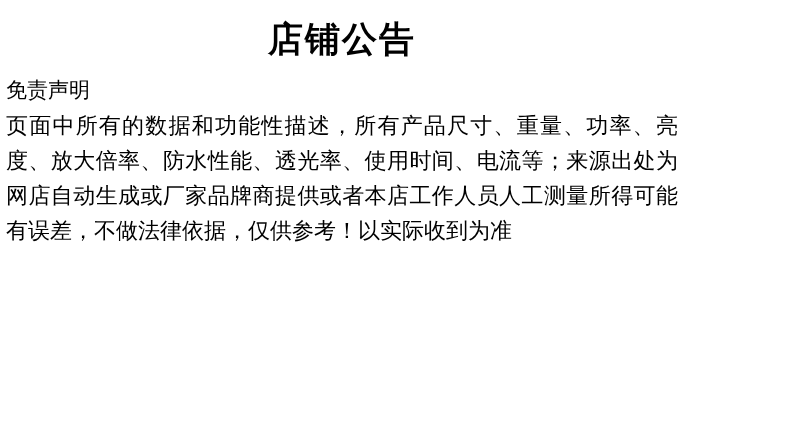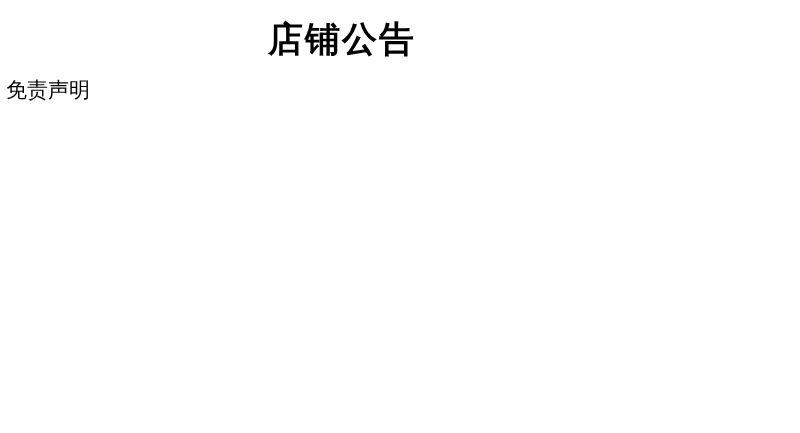--- a/index.html
+++ b/index.html
@@ -60,15 +60,16 @@
 </head>
 <body>
 
 <div class="page">
 
   <h1 class="notice-title">店铺公告</h1>
 
 
   <div class="disclaimer-block">
     <div class="disclaimer-heading">免责声明</div>
+    <p class="disclaimer-body">页面中所有的数据和功能性描述，所有产品尺寸、重量、功率、亮度、放大倍率、防水性能、透光率、使用时间、电流等；来源出处为网店自动生成或厂家品牌商提供或者本店工作人员人工测量所得可能有误差，不做法律依据，仅供参考！以实际收到为准</p>
   </div>
 
 </div>
 
 </body></html>

